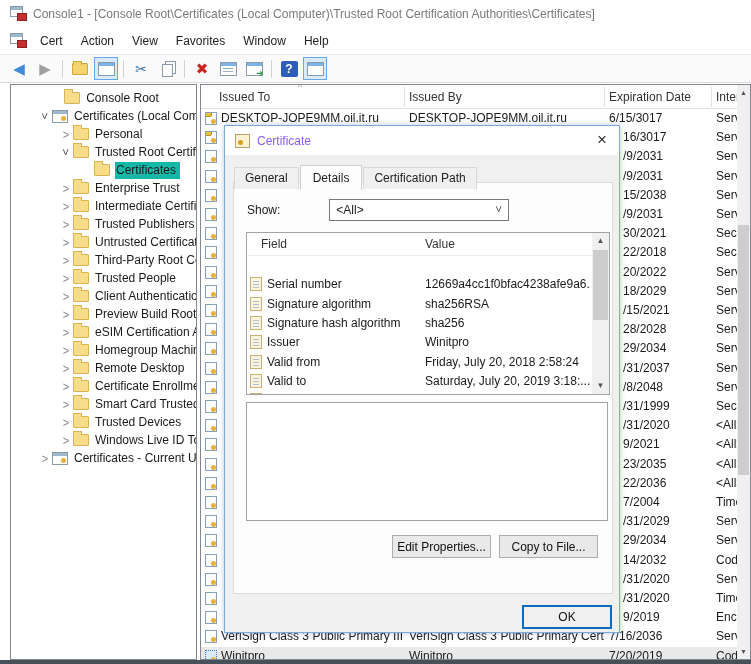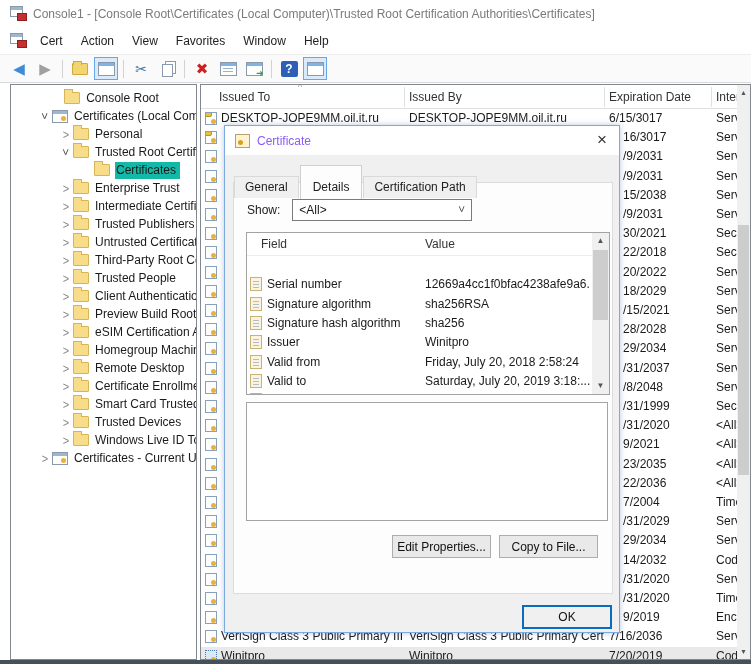--- a/index.html
+++ b/index.html
@@ -75,24 +75,24 @@
   
   .dialog { position:absolute; left:224px; top:125px; width:396px; height:508px; background:#f0f0f0; border:1px solid #7aabdc; box-shadow:0 0 6px rgba(60,100,160,.35); z-index:10; }
   .dlg-titlebar { position:absolute; left:0; top:0; right:0; height:29px; background:#fff; display:flex; align-items:center; }
   .dlg-title { margin-left:7px; color:#8b5cf6; }
   .dlg-close { margin-left:auto; width:34px; height:28px; text-align:center; line-height:26px; font-size:17px; color:#333; }
   .dlg-certicon { width:15px; height:14px; margin-left:10px; background:#fdf2d2; border:1px solid #b8a06a; position:relative; }
   .dlg-certicon::after { content:""; position:absolute; left:2px; bottom:2px; width:5px; height:5px; background:#d8a020; border-radius:50%; }
 
   .tabs { position:absolute; left:9px; top:37px; display:flex; align-items:flex-end; z-index:3; }
   .tab { padding:3px 10px 4px; border:1px solid #d9d9d9; border-bottom:none; background:#f0f0f0; margin-right:1px; color:#222; position:relative; top:1px; }
-  .tab.active { background:#fdfdfd; padding:14px 12px 5px; top:2px; border-color:#d0d0d0; }
+  .tab.active { background:#fdfdfd; padding:5px 12px 5px; top:2px; border-color:#d0d0d0; }
 
   .tab-page { position:absolute; left:8px; top:56px; width:380px; height:412px; background:#fdfdfd; border:1px solid #dcdcdc; z-index:2; }
-  .show-row { position:absolute; left:13px; top:16px; display:flex; align-items:center; }
+  .show-row { position:absolute; left:13px; top:16px; display:flex; align-items:center;gap:37px; }
   .show-label { margin-right:12px; }
   .combo { width:180px; height:22px; background:#fff; border:1px solid #7a7a7a; display:flex; align-items:center; padding-left:6px; position:relative; }
   .combo .chev { position:absolute; right:6px; top:3px; color:#444; transform:rotate(90deg); font-size:11px; }
 
   .fieldlist { position:absolute; left:12px; top:49px; width:364px; height:163px; background:#fff; border:1px solid #a3a3a3; overflow:hidden; }
   .fl-header { position:absolute; left:0; top:0; right:17px; height:23px; border-bottom:1px solid #ededed; background:#fff; }
   .fl-header .fh { position:absolute; top:4px; color:#333; }
   .fl-body { position:absolute; left:0; top:23px; right:17px; bottom:0; }
   .frow { position:absolute; left:0; right:0; height:19px; white-space:nowrap; }
   .frow .ficon { position:absolute; left:3px; top:2px; width:12px; height:14px; background:#fbf3dc; border:1px solid #c9b27a; }

